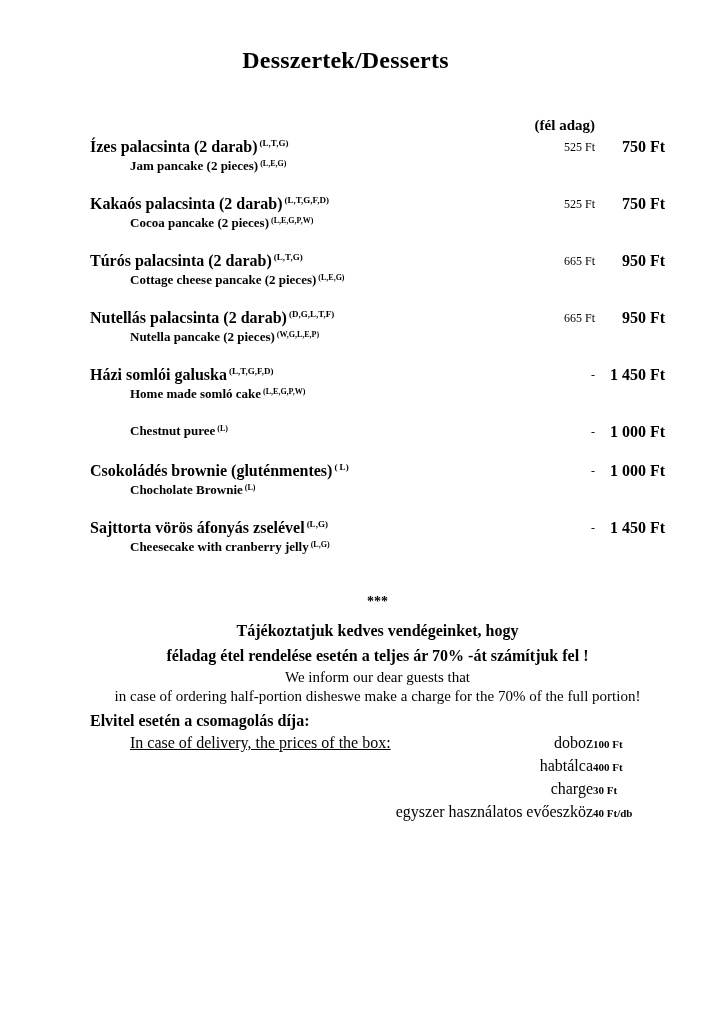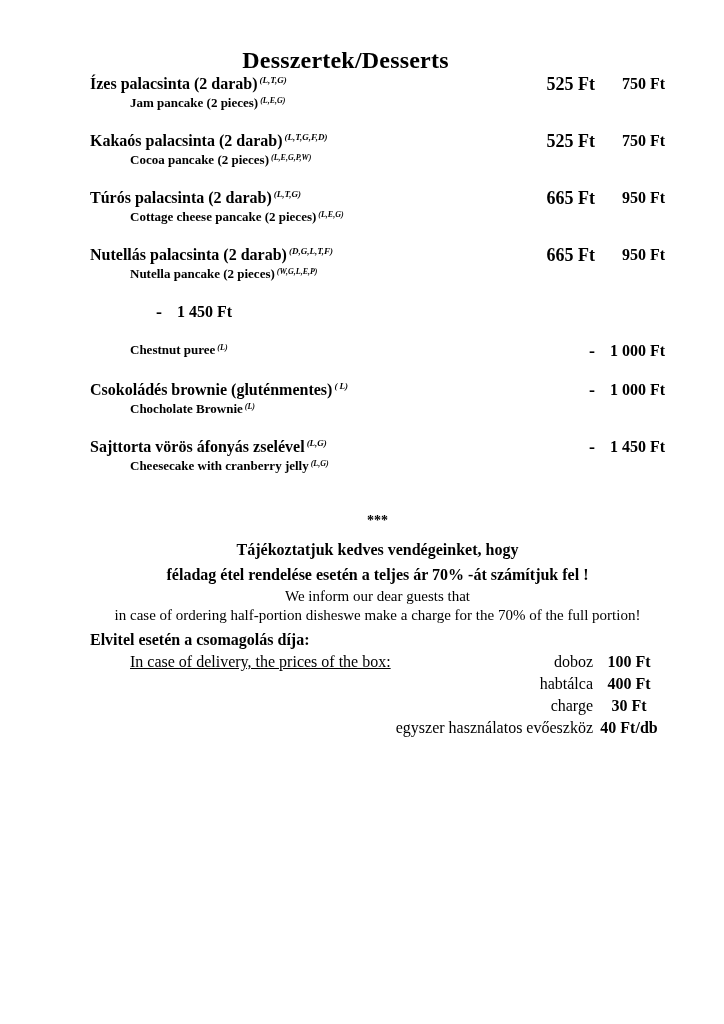--- a/index.html
+++ b/index.html
@@ -58,41 +58,40 @@
   .item-sub {
     font-size: 13px;
     font-weight: bold;
     line-height: 18px;
     padding-left: 40px;
     white-space: nowrap;
   }
   .price-half {
     width: 72px;
     text-align: right;
-    font-size: 18px;
-    font-weight: bold;
+    font-size: 12px;
+    font-weight: normal;
     line-height: 20px;
     white-space: nowrap;
   }
   .price-full {
     width: 70px;
     text-align: right;
     font-size: 16px;
     font-weight: bold;
     line-height: 20px;
     white-space: nowrap;
   }
   sup.alg {
     vertical-align: baseline;
     position: relative;
     top: -6px;
     font-size: 9px;
     line-height: 0;
     margin-left: 2px;
-    font-style: italic;
   }
   .item-sub sup.alg {
     top: -4px;
     font-size: 8px;
   }
   
   .note { text-align: center; }
   .note-sep {
     font-weight: bold;
     font-size: 14px;
@@ -128,34 +127,39 @@
     text-decoration: underline;
   }
   .pack-spacer { flex: 1; }
   .pack-label {
     font-size: 16px;
     text-align: right;
     white-space: nowrap;
   }
   .pack-price {
     width: 72px;
-    text-align: center;
-    font-weight: bold;
-    font-size: 16px;
+    text-align: left;
+    font-weight: bold;
+    font-size: 11px;
     white-space: nowrap;
     font-family: Liberation Serif, serif;
   }
 </style>
 </head>
 <body>
 
 <div class="page">
 
   <div class="title">Desszertek/Desserts</div>
 
+  <div class="menu-header">
+    <div class="col-name"></div>
+    <div class="col-half">(fél adag)</div>
+    <div class="col-full"></div>
+  </div>
 
   <div class="menu-item">
     <div class="item-names">
       <div class="item-name"><span>Ízes palacsinta (2 darab)</span><sup class="alg">(L,T,G)</sup></div>
       <div class="item-sub"><span>Jam pancake (2 pieces)</span><sup class="alg">(L,E,G)</sup></div>
     </div>
     <div class="price-half">525 Ft</div>
     <div class="price-full">750 Ft</div>
   </div>
 
@@ -180,20 +184,24 @@
   <div class="menu-item">
     <div class="item-names">
       <div class="item-name"><span>Nutellás palacsinta (2 darab)</span><sup class="alg">(D,G,L,T,F)</sup></div>
       <div class="item-sub"><span>Nutella pancake (2 pieces)</span><sup class="alg">(W,G,L,E,P)</sup></div>
     </div>
     <div class="price-half">665 Ft</div>
     <div class="price-full">950 Ft</div>
   </div>
 
   <div class="menu-item">
+    <div class="item-names">
+      <div class="item-name"><span>Házi somlói galuska</span><sup class="alg">(L,T,G,F,D)</sup></div>
+      <div class="item-sub"><span>Home made somló cake</span><sup class="alg">(L,E,G,P,W)</sup></div>
+    </div>
     <div class="price-half">-</div>
     <div class="price-full">1 450 Ft</div>
   </div>
 
   <div class="menu-item">
     <div class="item-names">
       <div class="item-sub"><span>Chestnut puree</span><sup class="alg">(L)</sup></div>
     </div>
     <div class="price-half">-</div>
     <div class="price-full">1 000 Ft</div>

